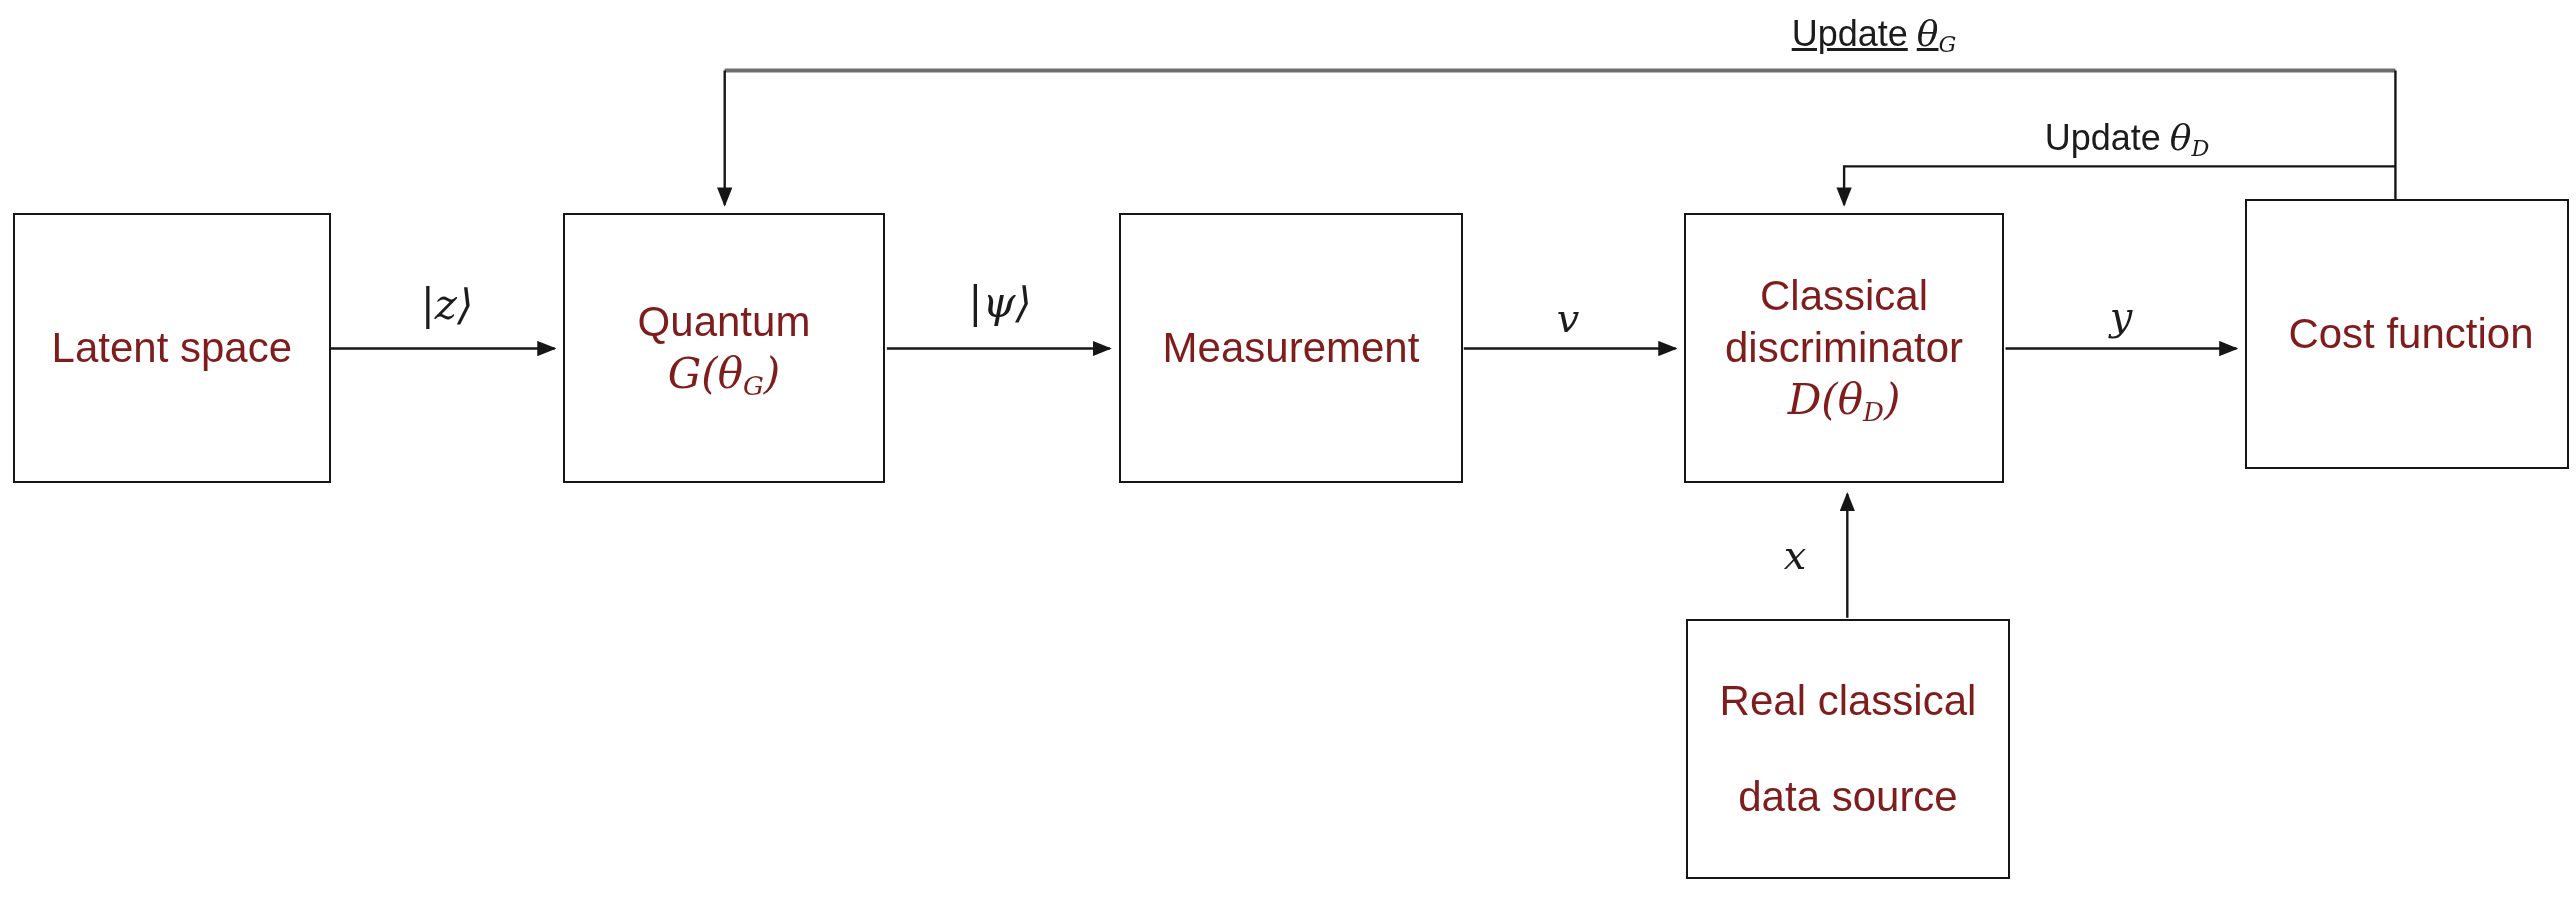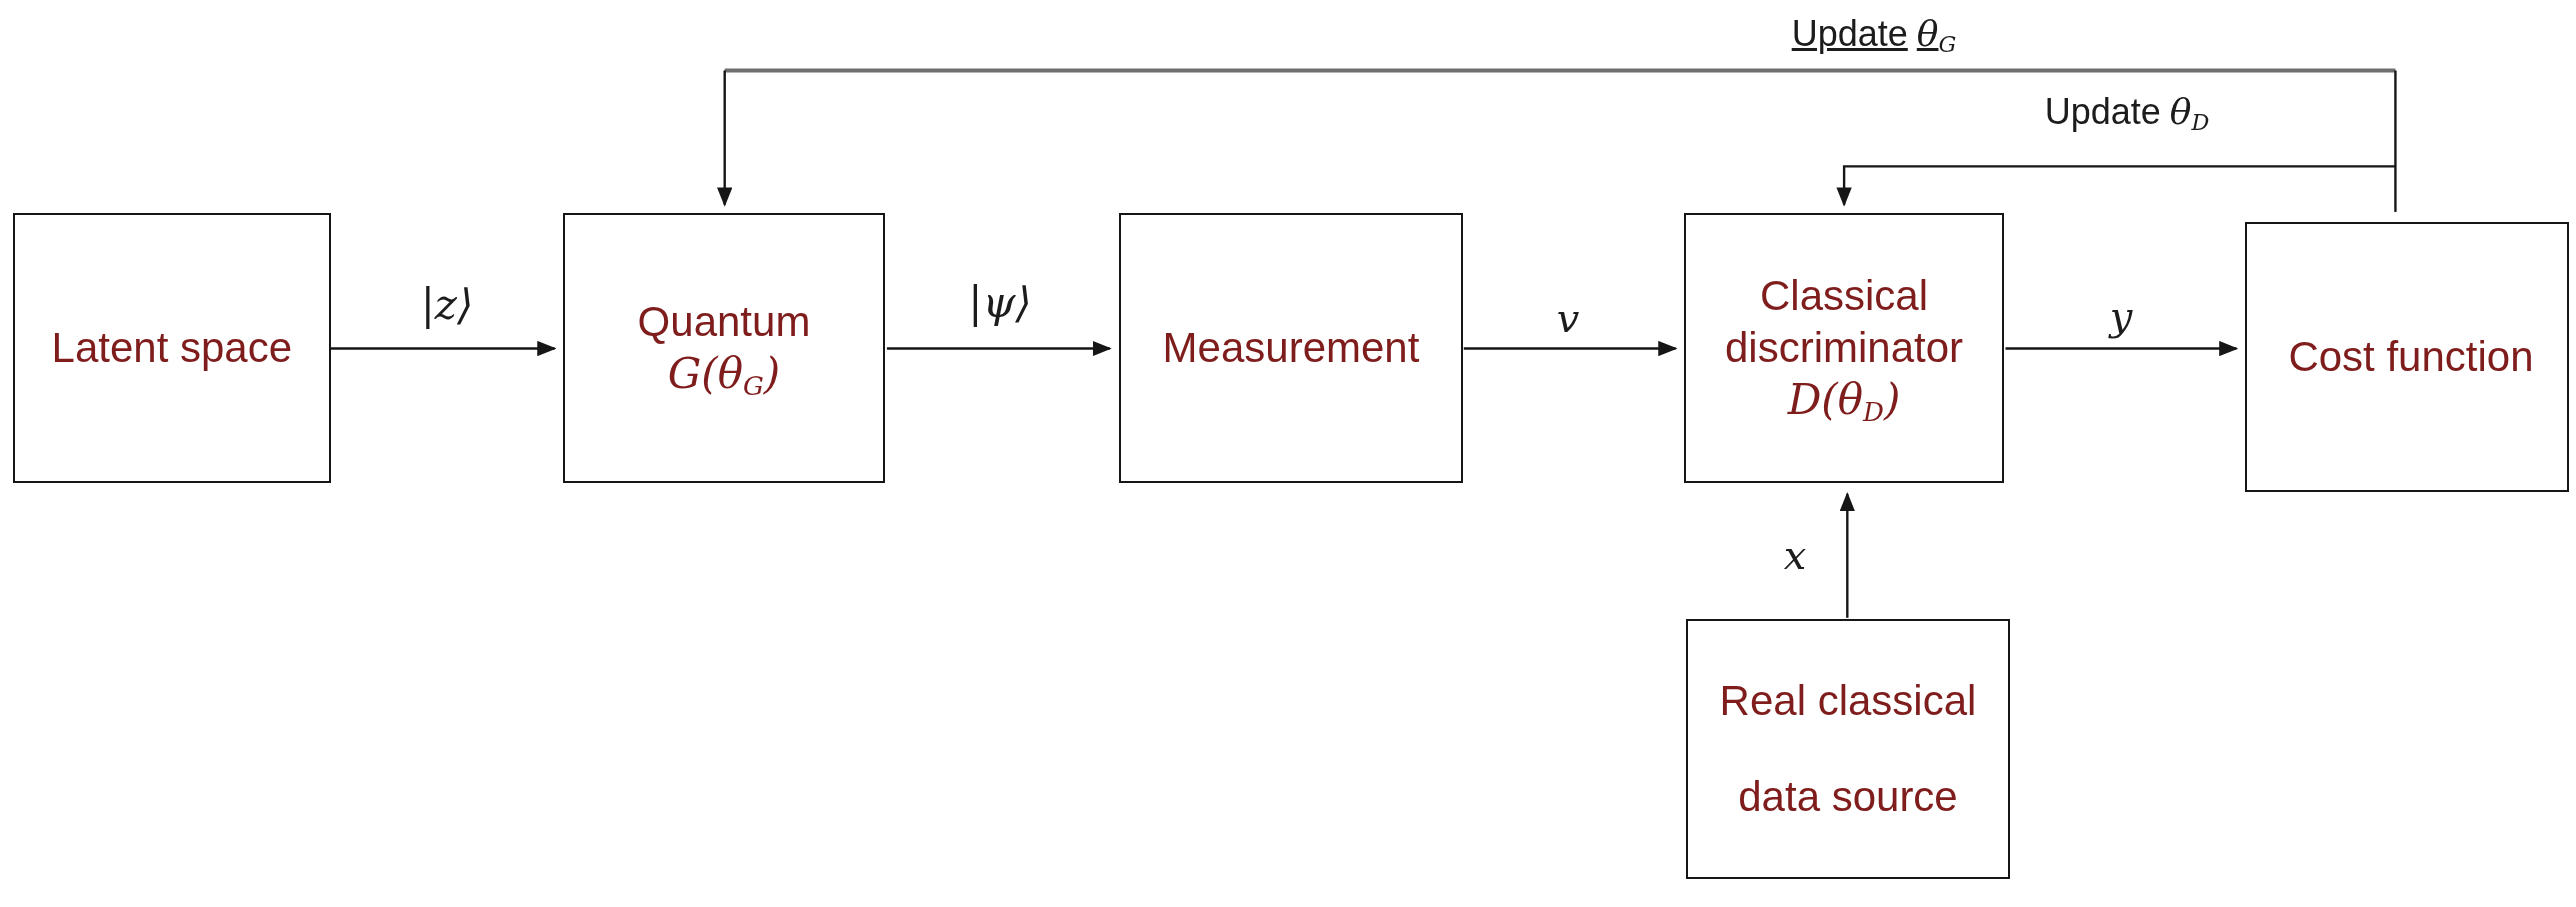--- a/index.html
+++ b/index.html
@@ -112,37 +112,37 @@
   <div class="box" style="left:1684px; top:213px; width:320px; height:270px;">
     <div>Classical</div>
     <div>discriminator</div>
     <div class="math"><span>D(θ</span><sub>D</sub><span>)</span></div>
   </div>
 
   <div class="box" style="left:1119px; top:213px; width:344px; height:270px;">
     <div>Measurement</div>
   </div>
 
-  <div class="box" style="left:2245px; top:222px; width:324px; height:270px;padding-left:8px;">
+  <div class="box" style="left:2245px; top:199px; width:324px; height:270px;padding-left:8px;">
     <div>Cost function</div>
   </div>
 
   <div class="box" style="left:1686px; top:619px; width:324px; height:260px;gap:44px;">
     <div>Real classical</div>
     <div>data source</div>
   </div>
 
   <div class="edge-label math ket" style="left:447px; top:304px;">|z⟩</div>
 
   <div class="edge-label math ket" style="left:1000px; top:302px;">|ψ⟩</div>
 
   <div class="edge-label math" style="left:1568px; top:318px;">v</div>
 
   <div class="edge-label math" style="left:2121px; top:316px;">y</div>
 
   <div class="edge-label math" style="left:1795px; top:555px;">x</div>
 
   <div class="update-label" style="left:1874px; top:34px;text-decoration:underline;"><span class="sans">Update</span><span class="math"><span>θ</span><sub>G</sub></span></div>
 
-  <div class="update-label" style="left:2127px; top:112px;"><span class="sans">Update</span><span class="math"><span>θ</span><sub>D</sub></span></div>
+  <div class="update-label" style="left:2127px; top:138px;"><span class="sans">Update</span><span class="math"><span>θ</span><sub>D</sub></span></div>
 
 </div>
 
 
 </body></html>

